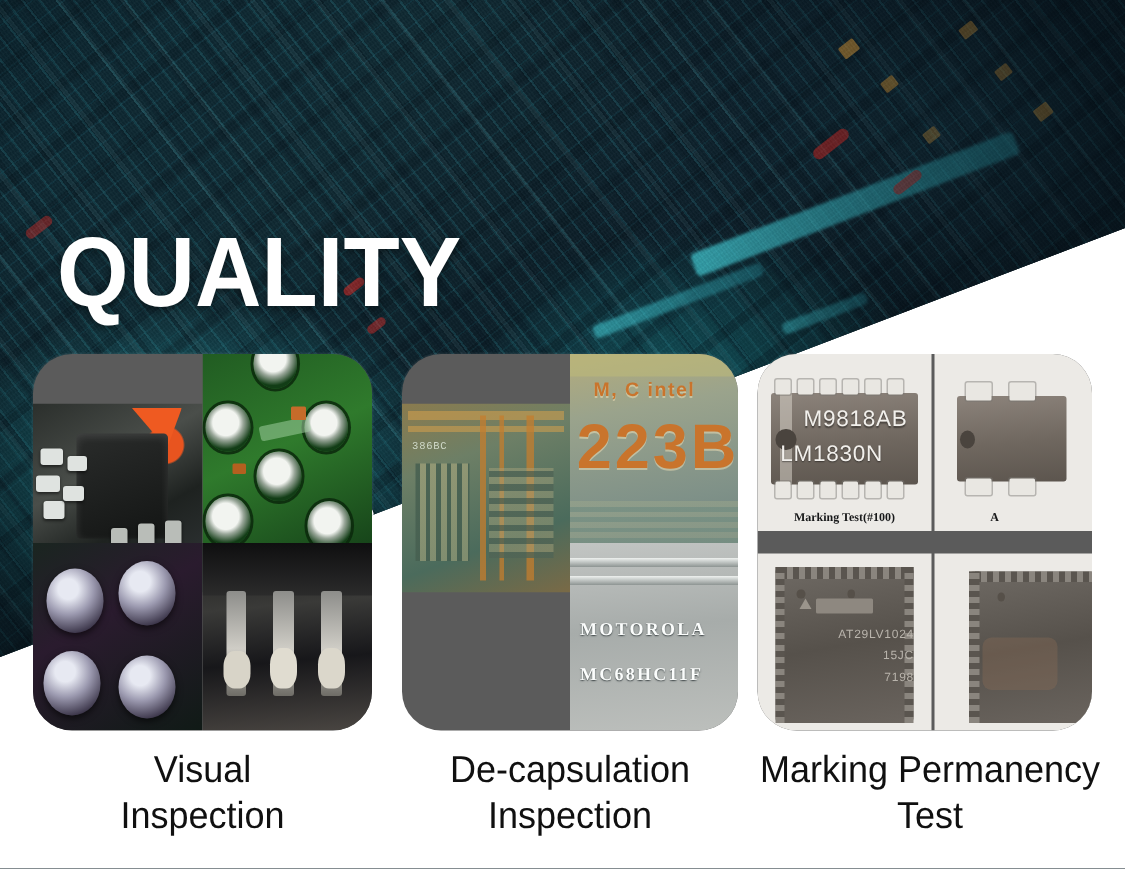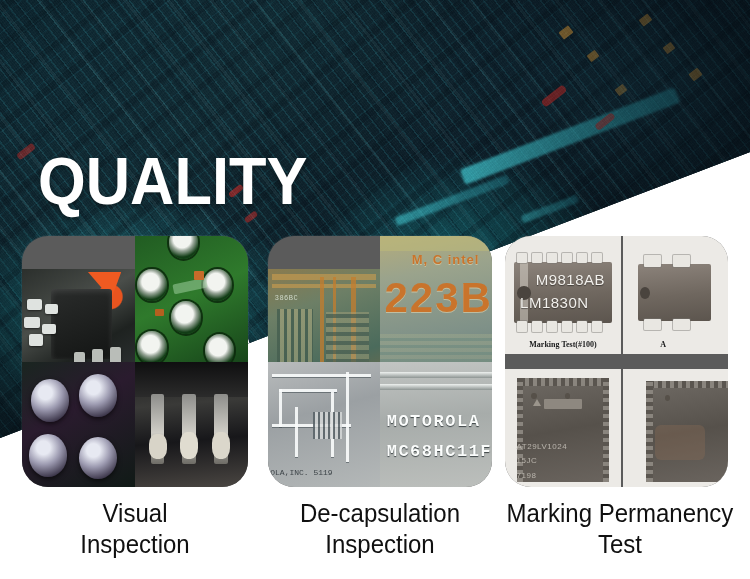--- a/index.html
+++ b/index.html
@@ -123,33 +123,33 @@
   
   .d1{background:linear-gradient(160deg,#8a7b4e 0%,#6d7f66 30%,#4b6b5c 70%,#7a6a46 100%);}
   .d1 .busv{position:absolute;top:6%;height:88%;background:rgba(196,126,46,.75);}
   .d1 .bush{position:absolute;left:4%;width:92%;background:rgba(214,160,76,.55);}
   .d1 .lbl{position:absolute;left:6%;top:20%;color:#cfd8c8;font-size:7px;
       font-family:"Liberation Mono",monospace;letter-spacing:.5px;}
   .d2{background:linear-gradient(170deg,#b4ac7c 0%,#9aa38c 30%,#7f9188 75%,#6f8480 100%);}
   .d2 .txt{position:absolute;color:#c9742c;font-weight:700;
       font-family:"Liberation Sans",sans-serif;
       text-shadow:0 1px 0 rgba(255,235,190,.45);}
-  .d2 .t-top{left:14%;top:13%;font-size:13px;letter-spacing:1px;margin-left:16px;}
+  .d2 .t-top{left:14%;top:13%;font-size:13px;letter-spacing:1px;}
   .d2 .t-big{left:4%;top:30%;font-size:42px;letter-spacing:2px;}
   .d3{background:linear-gradient(165deg,#b9bcbd 0%,#9ba0a3 40%,#b4b8b8 100%);}
   .d3 .wire{position:absolute;background:rgba(250,252,252,.9);
       box-shadow:0 1px 0 rgba(70,80,85,.6);}
   .d3 .lbl{position:absolute;left:2%;bottom:8%;color:#3d4448;font-size:8px;
       font-family:"Liberation Mono",monospace;}
   .d4{background:linear-gradient(175deg,#c2c5c3 0%,#a7acaa 45%,#bcbfbc 100%);}
   .d4 .rail{position:absolute;left:0;width:100%;height:5%;
       background:linear-gradient(180deg,#eef1ef,#8d9492);}
   .d4 .txt{position:absolute;left:6%;color:#fbfdfc;font-weight:700;
-      font-family:Liberation Mono, monospace;
-      font-size:17px;letter-spacing:1.5px;
+      font-family:Liberation Serif, serif;
+      font-size:12px;letter-spacing:1.5px;
       text-shadow:0 1px 1px rgba(40,48,50,.85);}
 
   
   .mk{position:absolute;background:#eceae6;}
   .mk-tl{left:0;top:0;width:52%;height:47%;}
   .mk-tr{left:53%;top:0;width:47%;height:47%;}
   .mk-bl{left:0;top:53%;width:52%;height:47%;}
   .mk-br{left:53%;top:53%;width:47%;height:47%;}
   .dip{position:absolute;border-radius:2px;
       background:linear-gradient(175deg,#8c837b 0%,#6f675f 55%,#5c554e 100%);}
@@ -160,22 +160,22 @@
   .dip .mtxt{position:absolute;left:22%;color:#f2f0ec;
       font-family:"Liberation Sans",sans-serif;font-weight:400;
       text-shadow:0 1px 1px rgba(0,0,0,.45);}
   .leg{position:absolute;background:#e9e7e2;border-radius:1px;
       box-shadow:0 0 0 1px rgba(120,118,112,.45);}
   .caplbl{position:absolute;width:100%;text-align:center;
       font-family:"Liberation Serif",serif;font-weight:700;font-size:8px;
       color:#18191a;}
   .plcc{position:absolute;border-radius:3px;
       background:linear-gradient(170deg,#6f6a64 0%,#56514b 50%,#6a645e 100%);}
-  .plcc .ptxt{position:absolute;width:100%;text-align:left;color:#b9b4ac;
-      font-family:"Liberation Sans",sans-serif;font-size:8px;letter-spacing:.5px;margin-top:24px;}
+  .plcc .ptxt{position:absolute;width:100%;text-align:right;color:#b9b4ac;
+      font-family:"Liberation Sans",sans-serif;font-size:8px;letter-spacing:.5px;}
   .plcc .atmel{position:absolute;left:30%;top:20%;width:40%;height:9%;
       background:#8e8880;border-radius:1px;}
   .plcc .tri{position:absolute;left:18%;top:20%;width:0;height:0;
       border-left:4px solid transparent;border-right:4px solid transparent;
       border-bottom:7px solid #9b958c;}
   .plcc .nub{position:absolute;width:6%;height:6%;border-radius:50%;background:#565049;}
   .pedge{position:absolute;background:#8a857e;}
 
   
   .caption{
@@ -286,33 +286,20 @@
     </div>
   </div>
   <div class="quad q-tr">
     <div class="pane d2">
       <div style="position:absolute;left:0;top:0;width:100%;height:12%;background:rgba(190,185,120,.55);"></div>
       <div style="position:absolute;left:0;bottom:0;width:100%;height:22%;background:repeating-linear-gradient(0deg,rgba(120,145,130,.7) 0 3px,rgba(160,170,140,.45) 3px 7px);"></div>
       <div class="txt t-top">M, C intel</div>
       <div class="txt t-big">223B</div>
     </div>
   </div>
-  <div class="quad q-bl">
-    <div class="pane d3">
-      <div class="wire" style="left:4%;top:10%;width:88%;height:3px;"></div>
-      <div class="wire" style="left:10%;top:22%;width:52%;height:3px;"></div>
-      <div class="wire" style="left:10%;top:22%;width:3px;height:30%;"></div>
-      <div class="wire" style="left:4%;top:50%;width:70%;height:3px;"></div>
-      <div class="wire" style="left:56%;top:24%;width:3px;height:52%;"></div>
-      <div class="wire" style="left:70%;top:8%;width:3px;height:72%;"></div>
-      <div class="wire" style="left:24%;top:36%;width:3px;height:40%;"></div>
-      <div style="position:absolute;left:40%;top:40%;width:26%;height:22%;background:repeating-linear-gradient(90deg,rgba(90,100,105,.9) 0 2px,rgba(215,218,218,.8) 2px 5px);"></div>
-      <div class="lbl">OLA,INC. 5119</div>
-    </div>
-  </div>
   <div class="quad q-br">
     <div class="pane d4">
       <div class="rail" style="top:8%;"></div>
       <div class="rail" style="top:18%;"></div>
       <div class="txt" style="top:40%;">MOTOROLA</div>
       <div class="txt" style="top:64%;">MC68HC11F</div>
     </div>
   </div>
 </div>
 

